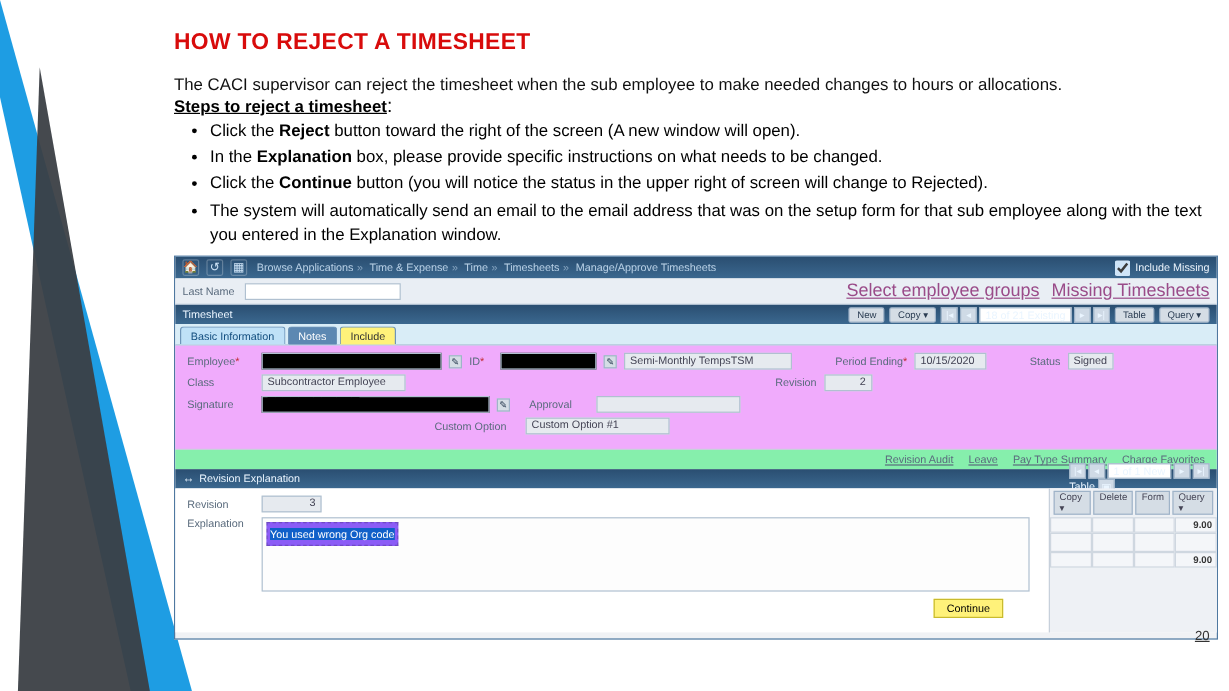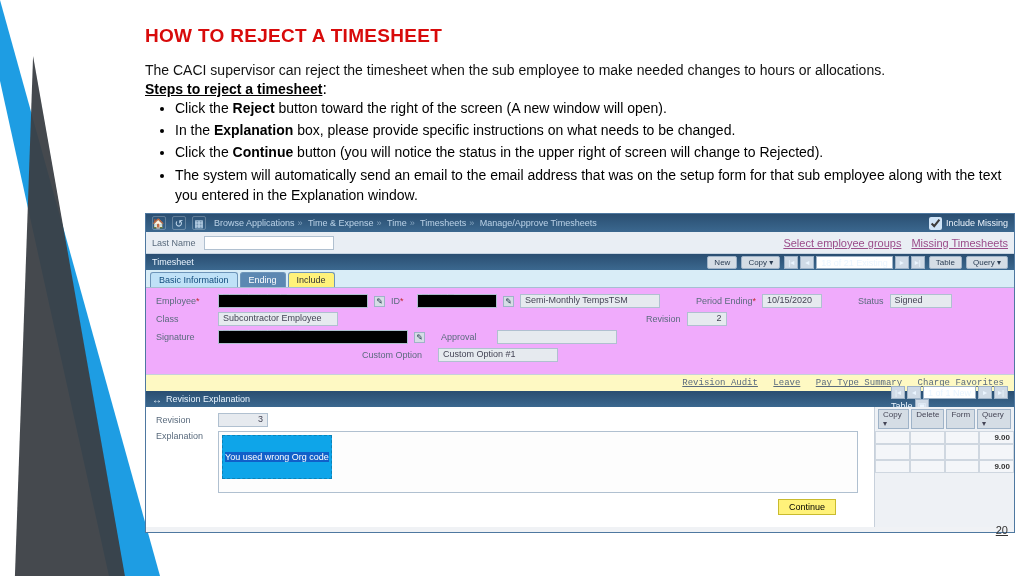--- a/index.html
+++ b/index.html
@@ -35,21 +35,21 @@
     border:1px solid rgba(255,255,255,.25); border-radius:2px; font-size:10px;}
   .breadcrumb span { opacity:.85;}
   .breadcrumb .sep { opacity:.5; padding:0 3px;}
   .include { margin-left:auto; display:flex; gap:4px; align-items:center; color:#eaf2fa;}
   .include input { accent-color:#cfe4f7;}
 
   .subrow { height:22px; background:#e9eef4; display:flex; align-items:center; padding:0 6px; gap:8px;
     border-bottom:1px solid #c7d4e1;}
   .subrow .lbl { color:#5a6b7d; font-size:9px;}
   .subrow input { height:14px; border:1px solid #b0c0d0; width:130px; font-size:9px;}
-  .subrow .rightlinks { margin-left:auto; color:#9a4b89; font-size:11px; display:flex; gap:10px;}
+  .subrow .rightlinks { margin-left:auto; color:#9a4b89; font-size:15px; display:flex; gap:10px;}
   .subrow .rightlinks span { text-decoration:underline; cursor:pointer;}
 
   .panelhead { background: linear-gradient(#2a4e71,#3b688f); color:#eaf5ff; height:16px; display:flex;
     align-items:center; padding:0 6px; justify-content:space-between;}
   .panelhead .tools { display:flex; gap:4px;}
   .panelhead .tools .btn, .greybtn { background:#d5dde5; color:#2a3c52; border:1px solid #9fb3c8;
     font-size:8px; padding:1px 6px; border-radius:2px; cursor:pointer;}
   .navctrl { display:flex; gap:2px; align-items:center;}
   .navctrl .sq { width:14px; height:13px; display:inline-flex; align-items:center; justify-content:center;
     background:#cfdae6; border:1px solid #9fb3c8; font-size:8px;}
@@ -77,34 +77,34 @@
   .numbox { width:42px; text-align:right; padding-right:4px; color:#1f66c9; border:1px solid #b0c0d0;
     background:#eef2f6; height:14px; line-height:14px;}
   .actionbtns { margin-left:auto; display:flex; gap:6px;}
   .actbtn { background:#fff; border:1px solid #9fb3c8; color:#2a3c52; font-size:9px; padding:2px 10px;
     border-radius:2px; cursor:pointer;}
   .actbtn.disabled { color:#a0adba;}
   .reject-circle { position:relative;}
   .reject-circle::after { content:""; position:absolute; left:-6px; top:-6px; right:-6px; bottom:-6px;
     border:2px solid #1a4db8; border-radius:50%/60%; pointer-events:none;}
 
-  .linksrow { padding:3px 10px; text-align:right; color:#5a6b7d; font-size:9px; background:#fef9c3;font-family:Liberation Mono, monospace;}
+  .linksrow { padding:3px 10px; text-align:right; color:#5a6b7d; font-size:9px; background:#86efac;}
   .linksrow span { text-decoration:underline; margin-left:10px; cursor:pointer;}
 
   .revhead { background: linear-gradient(#2a4e71,#3b688f); color:#eaf5ff; height:16px; display:flex;
     align-items:center; padding:0 6px; justify-content:space-between;}
   .revhead .left { display:flex; gap:4px; align-items:center;}
   .arrowicon { font-size:10px;}
 
   .revbody { display:flex; background:#fff; height:120px;}
   .revmain { flex:1; padding:6px 10px; position:relative;}
   .revmain textarea { width:640px; height:62px; border:1px solid #b0c0d0; font-size:9px; padding:2px;
     resize:none; background:#fdfdfd;}
-  .starttext { position:absolute; left:76px; top:28px; background:#0ea5e9; color:#000; font-size:9px;
-    padding:16px 2px; border:1px dashed rgba(0,0,0,.2);}
+  .starttext { position:absolute; left:76px; top:28px; background:#8b5cf6; color:#000; font-size:9px;
+    padding:4px 2px; border:1px dashed rgba(0,0,0,.2);}
   .starttext .sel { background:#1060c9; color:#fff;}
   .continuebtn { background:#fff27a; border:1px solid #c9bb2e; font-size:9px; padding:2px 10px;
     cursor:pointer; }
   .continue-placer{ display:flex; justify-content:flex-end; padding-right:28px; margin-top:6px;}
 
   .minitable { width:140px; border-left:1px solid #c7d0db; background:#eef1f5;}
   .minitable .mtabs { display:flex; gap:2px; padding:2px 3px;}
   .mtab { background:#d5dde5; border:1px solid #9fb3c8; font-size:8px; padding:0 4px;}
   .mgrid { font-size:8px; }
   .mgrid .mr { display:flex; }
@@ -174,37 +174,37 @@
             <span class="sq">▸</span>
             <span class="sq">▸|</span>
           </span>
           <span class="btn">Table</span>
           <span class="btn">Query ▾</span>
         </div>
       </div>
 
       <div class="tabrow">
         <div class="tab active">Basic Information</div>
-        <div class="tab">Ending</div>
+        <div class="tab">Notes</div>
         <div class="tab hl">Include</div>
       </div>
 
       <div class="form">
         <div class="frow">
           <span class="fl req">Employee</span>
           <span class="fin redact" style="width:150px">██████████</span>
           <span class="editpen">✎</span>
           <span class="fl req" style="width:20px">ID</span>
           <span class="fin redact" style="width:80px">█████</span>
           <span class="editpen">✎</span>
           <span class="fin ro" style="width:140px">Semi-Monthly TempsTSM</span>
           <span class="fl req" style="width:auto;margin-left:30px">Period Ending</span>
           <span class="fin ro" style="width:60px">10/15/2020</span>
           <span class="fl" style="width:auto;margin-left:30px">Status</span>
-          <span class="fin ro" style="width:62px">Signed</span>
+          <span class="fin ro" style="width:38px">Signed</span>
         </div>
         <div class="frow">
           <span class="fl">Class</span>
           <span class="fin ro" style="width:120px">Subcontractor Employee</span>
           <span style="width:296px"></span>
           <span class="fl" style="width:auto">Revision</span>
           <span class="fin ro" style="width:40px;text-align:right;padding-right:4px">2</span>
         </div>
         <div class="frow">
           <span class="fl">Signature</span>

